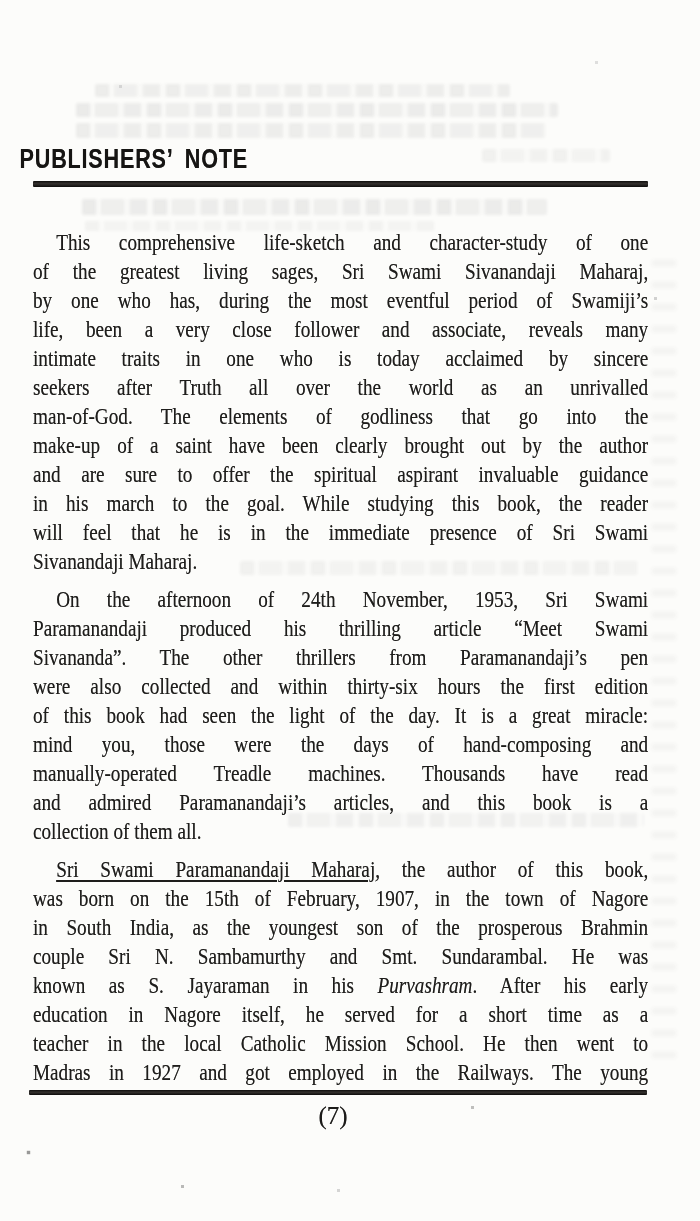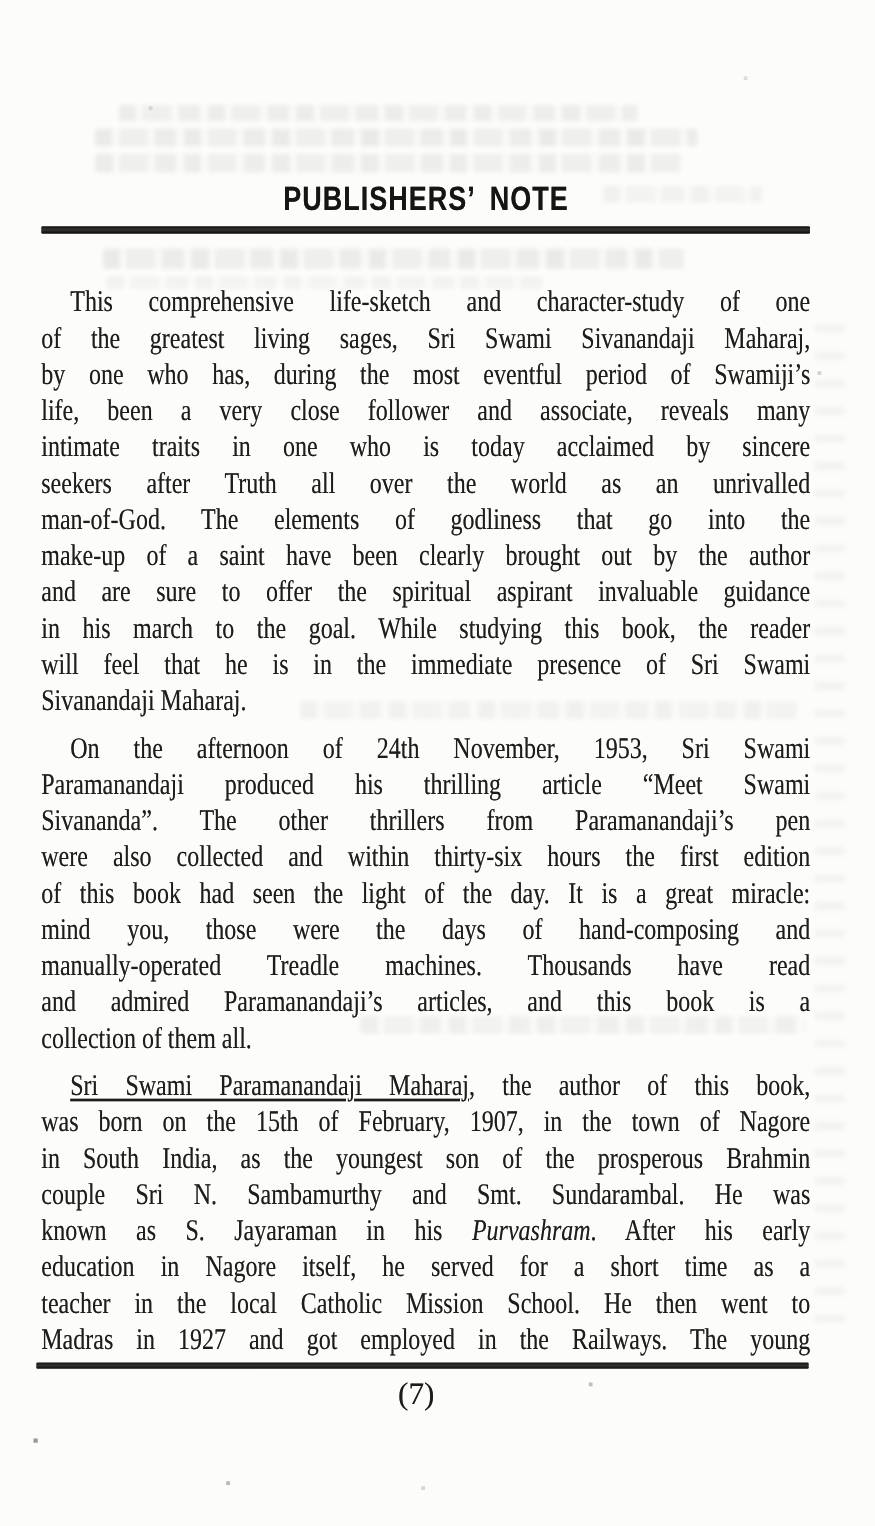--- a/index.html
+++ b/index.html
@@ -8,21 +8,21 @@
     width:700px;height:1221px;
     margin:0 auto;
     background:#fcfcfa;
     overflow:hidden;
     font-family:"Liberation Serif", serif;
     color:#1e1d1b;
   }
   
   .title-row{
     position:absolute;left:0;right:0;top:144px;
-    text-align:center;height:34px;
+    text-align:left;height:34px;
   }
   .title{
     display:inline-block;
     font-family:"Liberation Sans", sans-serif;
     font-weight:bold;
     font-size:27px;
     letter-spacing:1px;
     word-spacing:7px;
     white-space:nowrap;
     color:#161513;

